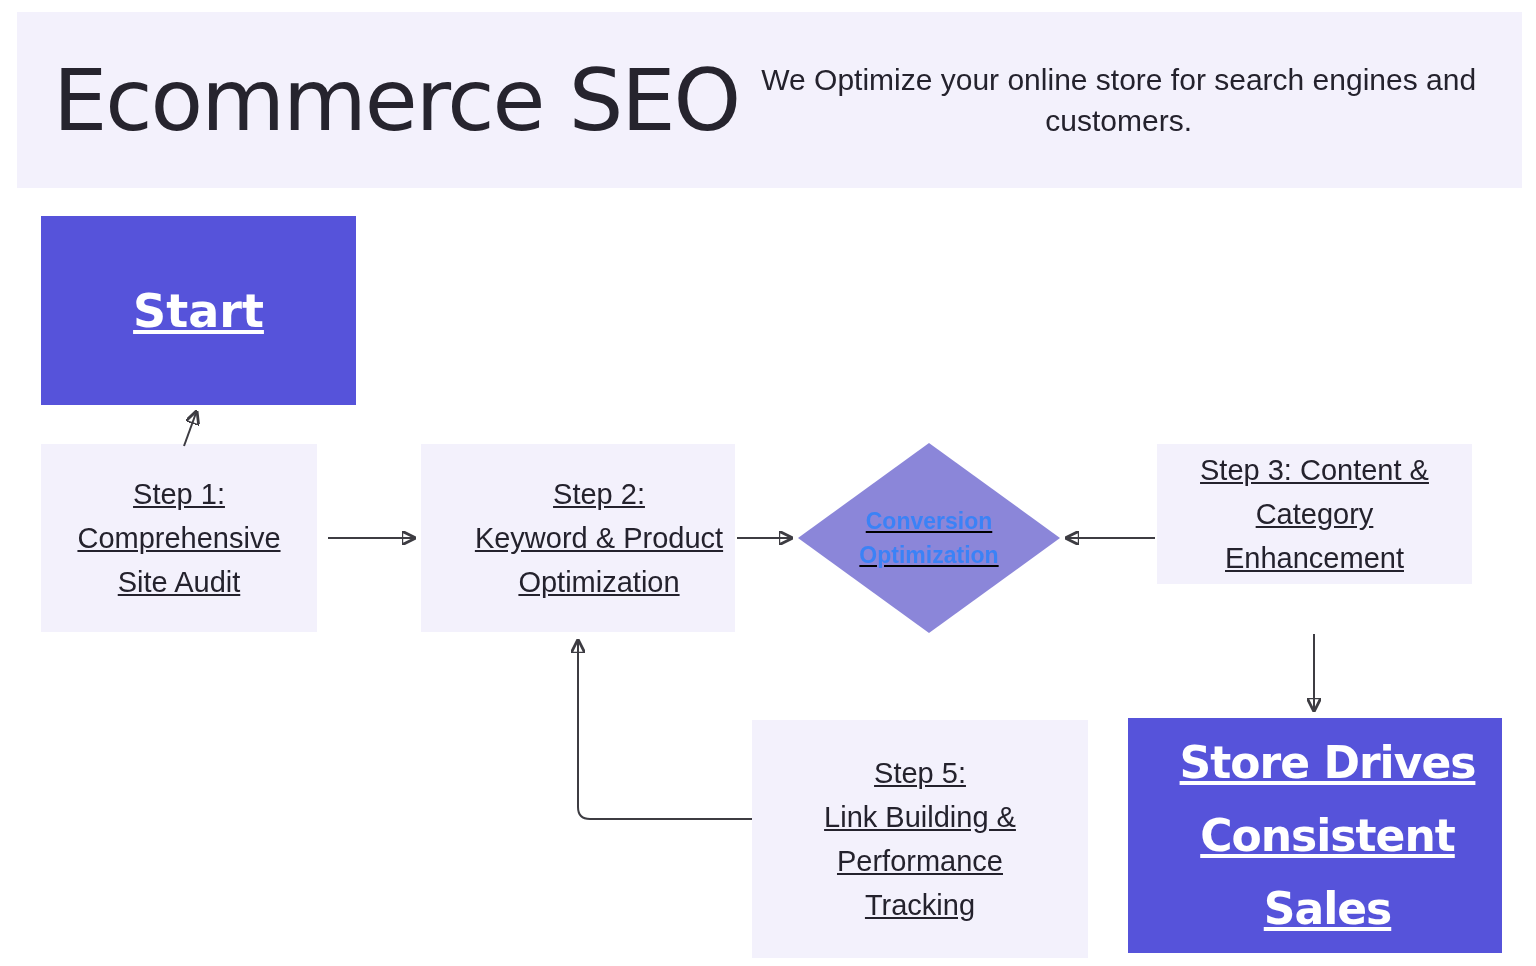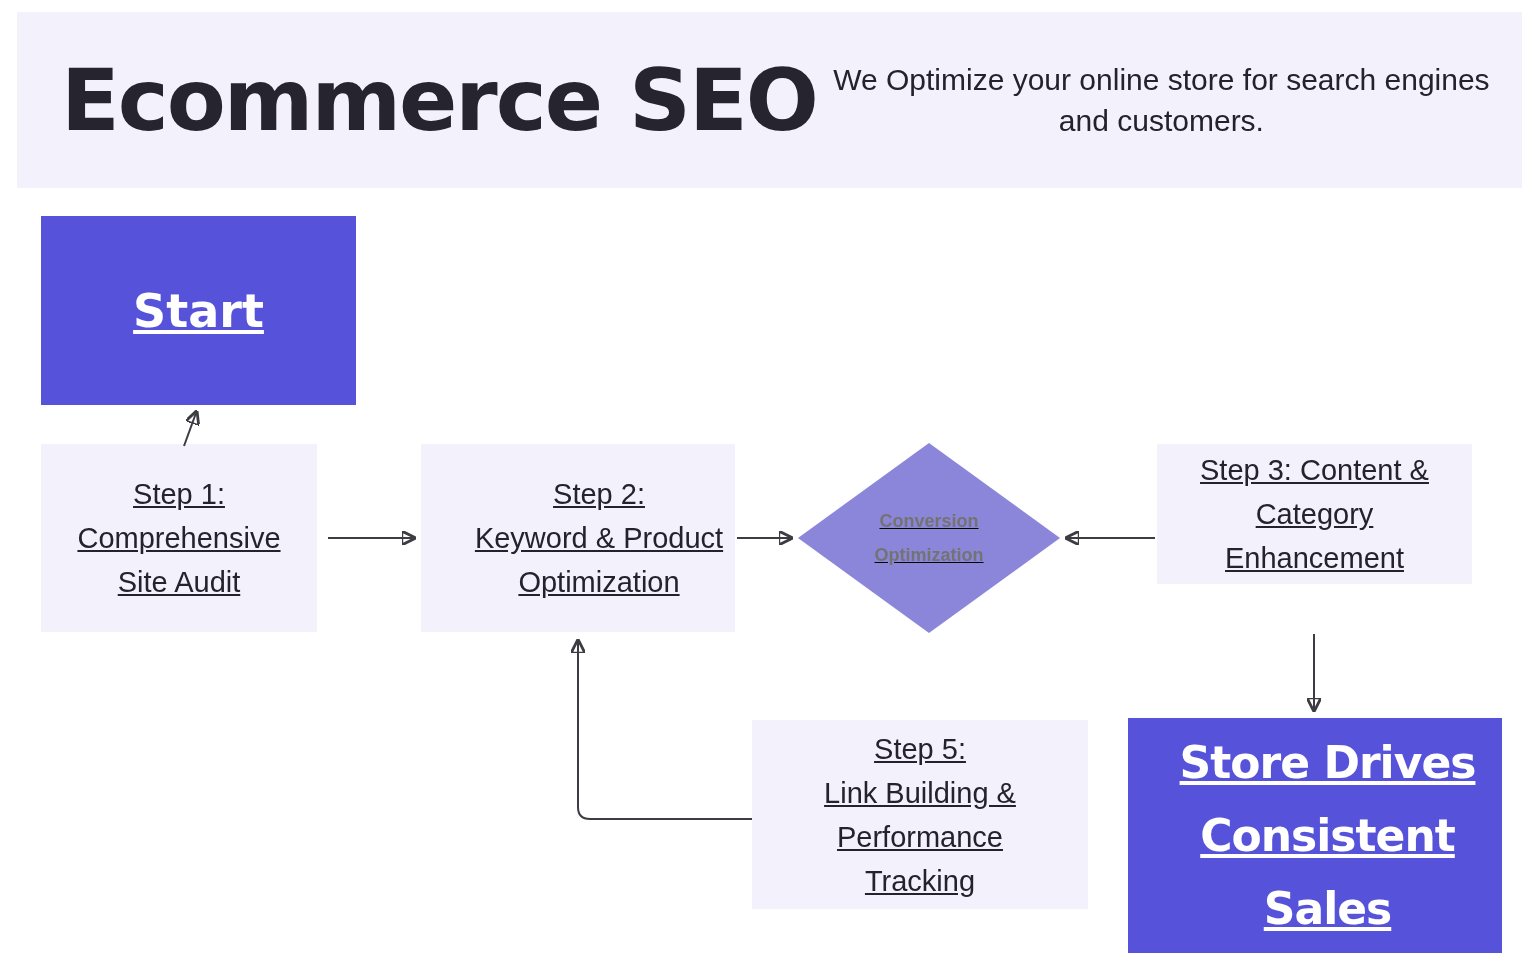--- a/index.html
+++ b/index.html
@@ -8,21 +8,21 @@
     font-family:"Liberation Sans",sans-serif;overflow:hidden;
   }
   
   .banner{
     position:absolute;left:17px;top:12px;width:1505px;height:176px;
     background:var(--color-panel,#f3f1fc);
     display:flex;align-items:center;justify-content:space-between;
     box-sizing:border-box;padding:0 32px 0 28px;
   }
   .title{
-    margin:16px;font-family:"DejaVu Sans",sans-serif;font-weight:bold;
+    margin:8px;font-family:"DejaVu Sans",sans-serif;font-weight:normal;
     font-size:86px;letter-spacing:-2px;color:var(--color-ink,#26242e);
     line-height:1;white-space:nowrap;
   }
   .subtitle{
     margin:0;text-align:center;font-size:30px;line-height:41px;
     color:var(--color-body_ink,#2c2a34);
   }
   
   .node{
     position:absolute;display:flex;flex-direction:column;
@@ -33,29 +33,29 @@
   .node .line{display:block;}
   .lav{background:var(--color-panel,#f3f1fc);color:var(--color-body_ink,#23212c);
        font-size:29px;line-height:44px;}
   .purple{background:var(--color-accent,#5653da);color:#ffffff;
           font-family:"DejaVu Sans",sans-serif;font-weight:bold;}
   
   .start-node{left:41px;top:216px;width:315px;height:189px;font-size:46px;}
   .step1-node{left:41px;top:444px;width:276px;height:188px;}
   .step2-node{left:421px;top:444px;width:314px;height:188px;padding-left:42px;}
   .step3-node{left:1157px;top:444px;width:315px;height:140px;}
-  .step5-node{left:752px;top:720px;width:336px;height:189px;}
+  .step5-node{left:752px;top:720px;width:336px;height:238px;}
   .end-node{left:1128px;top:718px;width:374px;height:235px;
             font-size:44px;line-height:73px;letter-spacing:-1px;padding-left:25px;}
   
   .diamond-node{left:798px;top:443px;width:262px;height:190px;}
   .diamond-node svg{position:absolute;left:0;top:0;width:100%;height:100%;}
   .diamond-node .diamond-label{
-    position:relative;z-index:2;color:#737373;font-weight:bold;
-    font-size:18px;line-height:34px;
+    position:relative;z-index:2;color:#3b82f6;font-weight:bold;
+    font-size:23px;line-height:34px;
   }
   .diamond-shape{fill:var(--color-diamond,#8b86d9);}
   
   .connectors{
     position:absolute;left:0;top:0;width:1536px;height:966px;
     pointer-events:none;z-index:5;
   }
   .connectors path{
     fill:none;stroke:var(--color-arrow,#3d3c42);stroke-width:2;
   }

